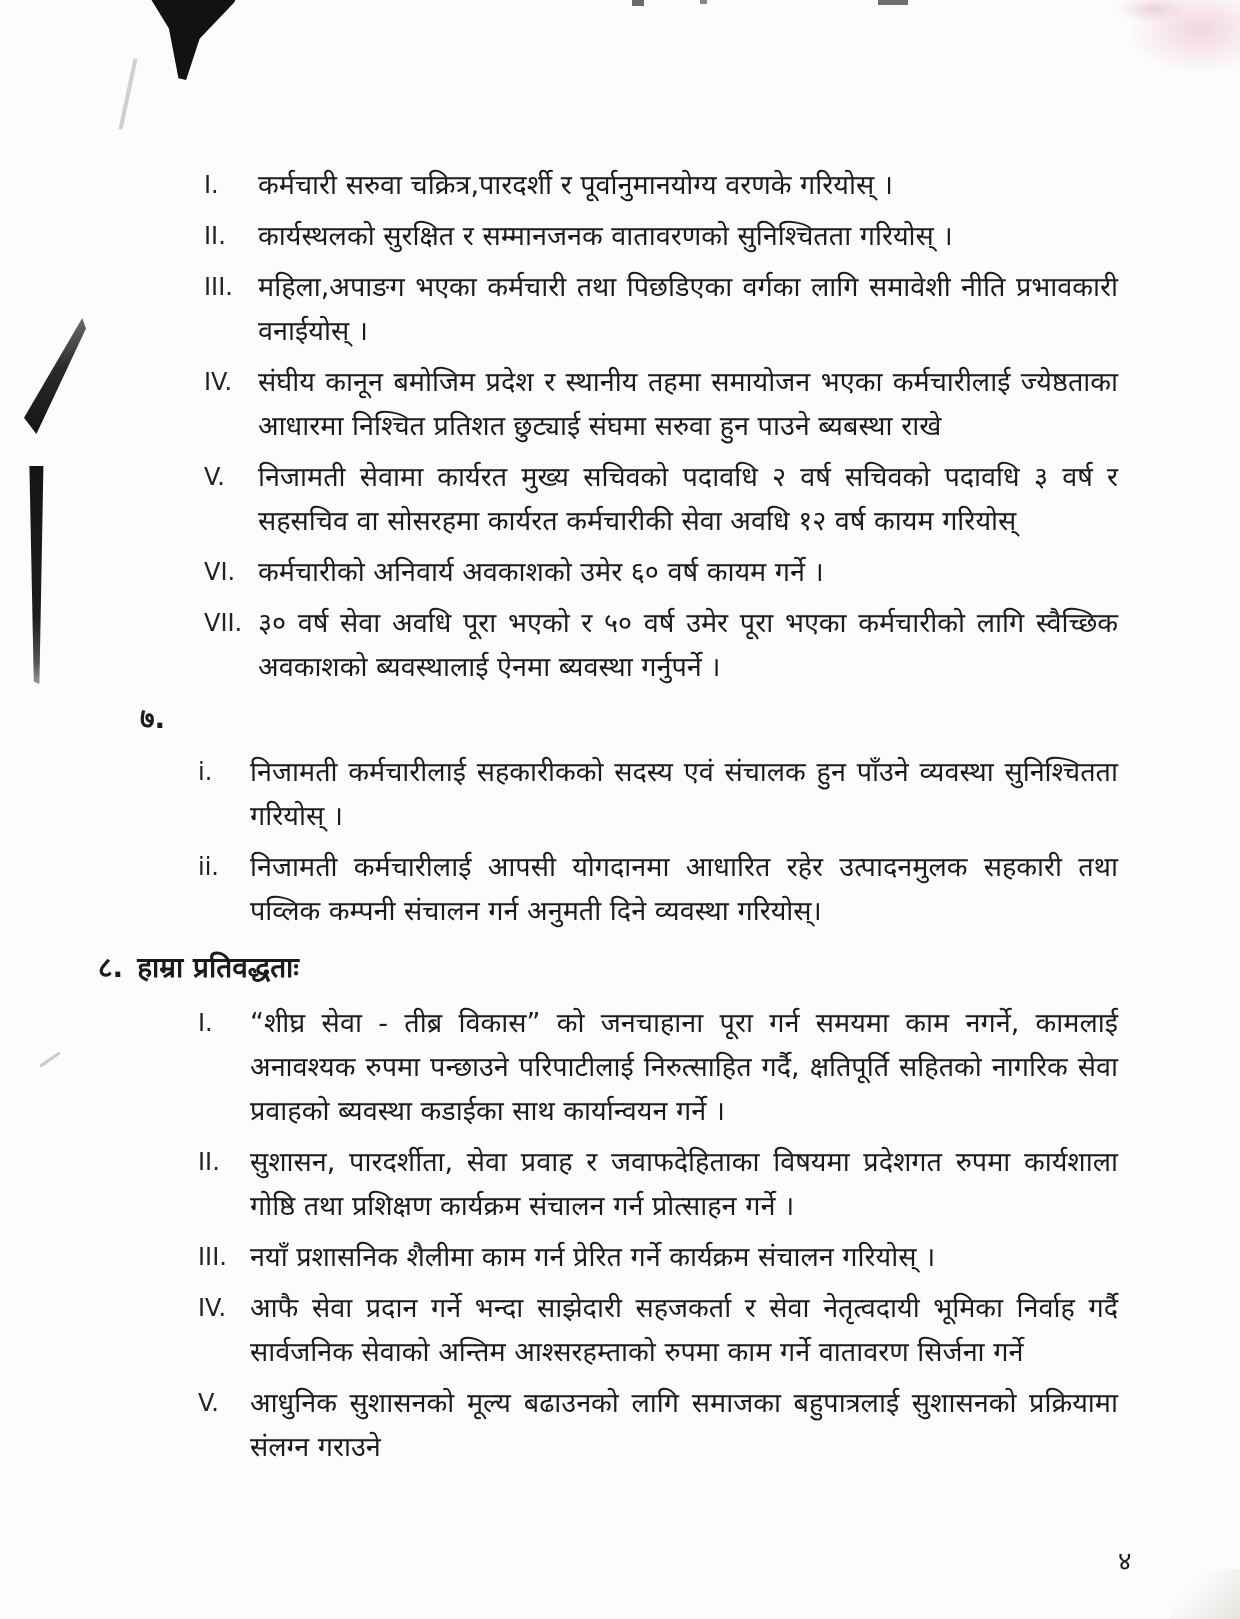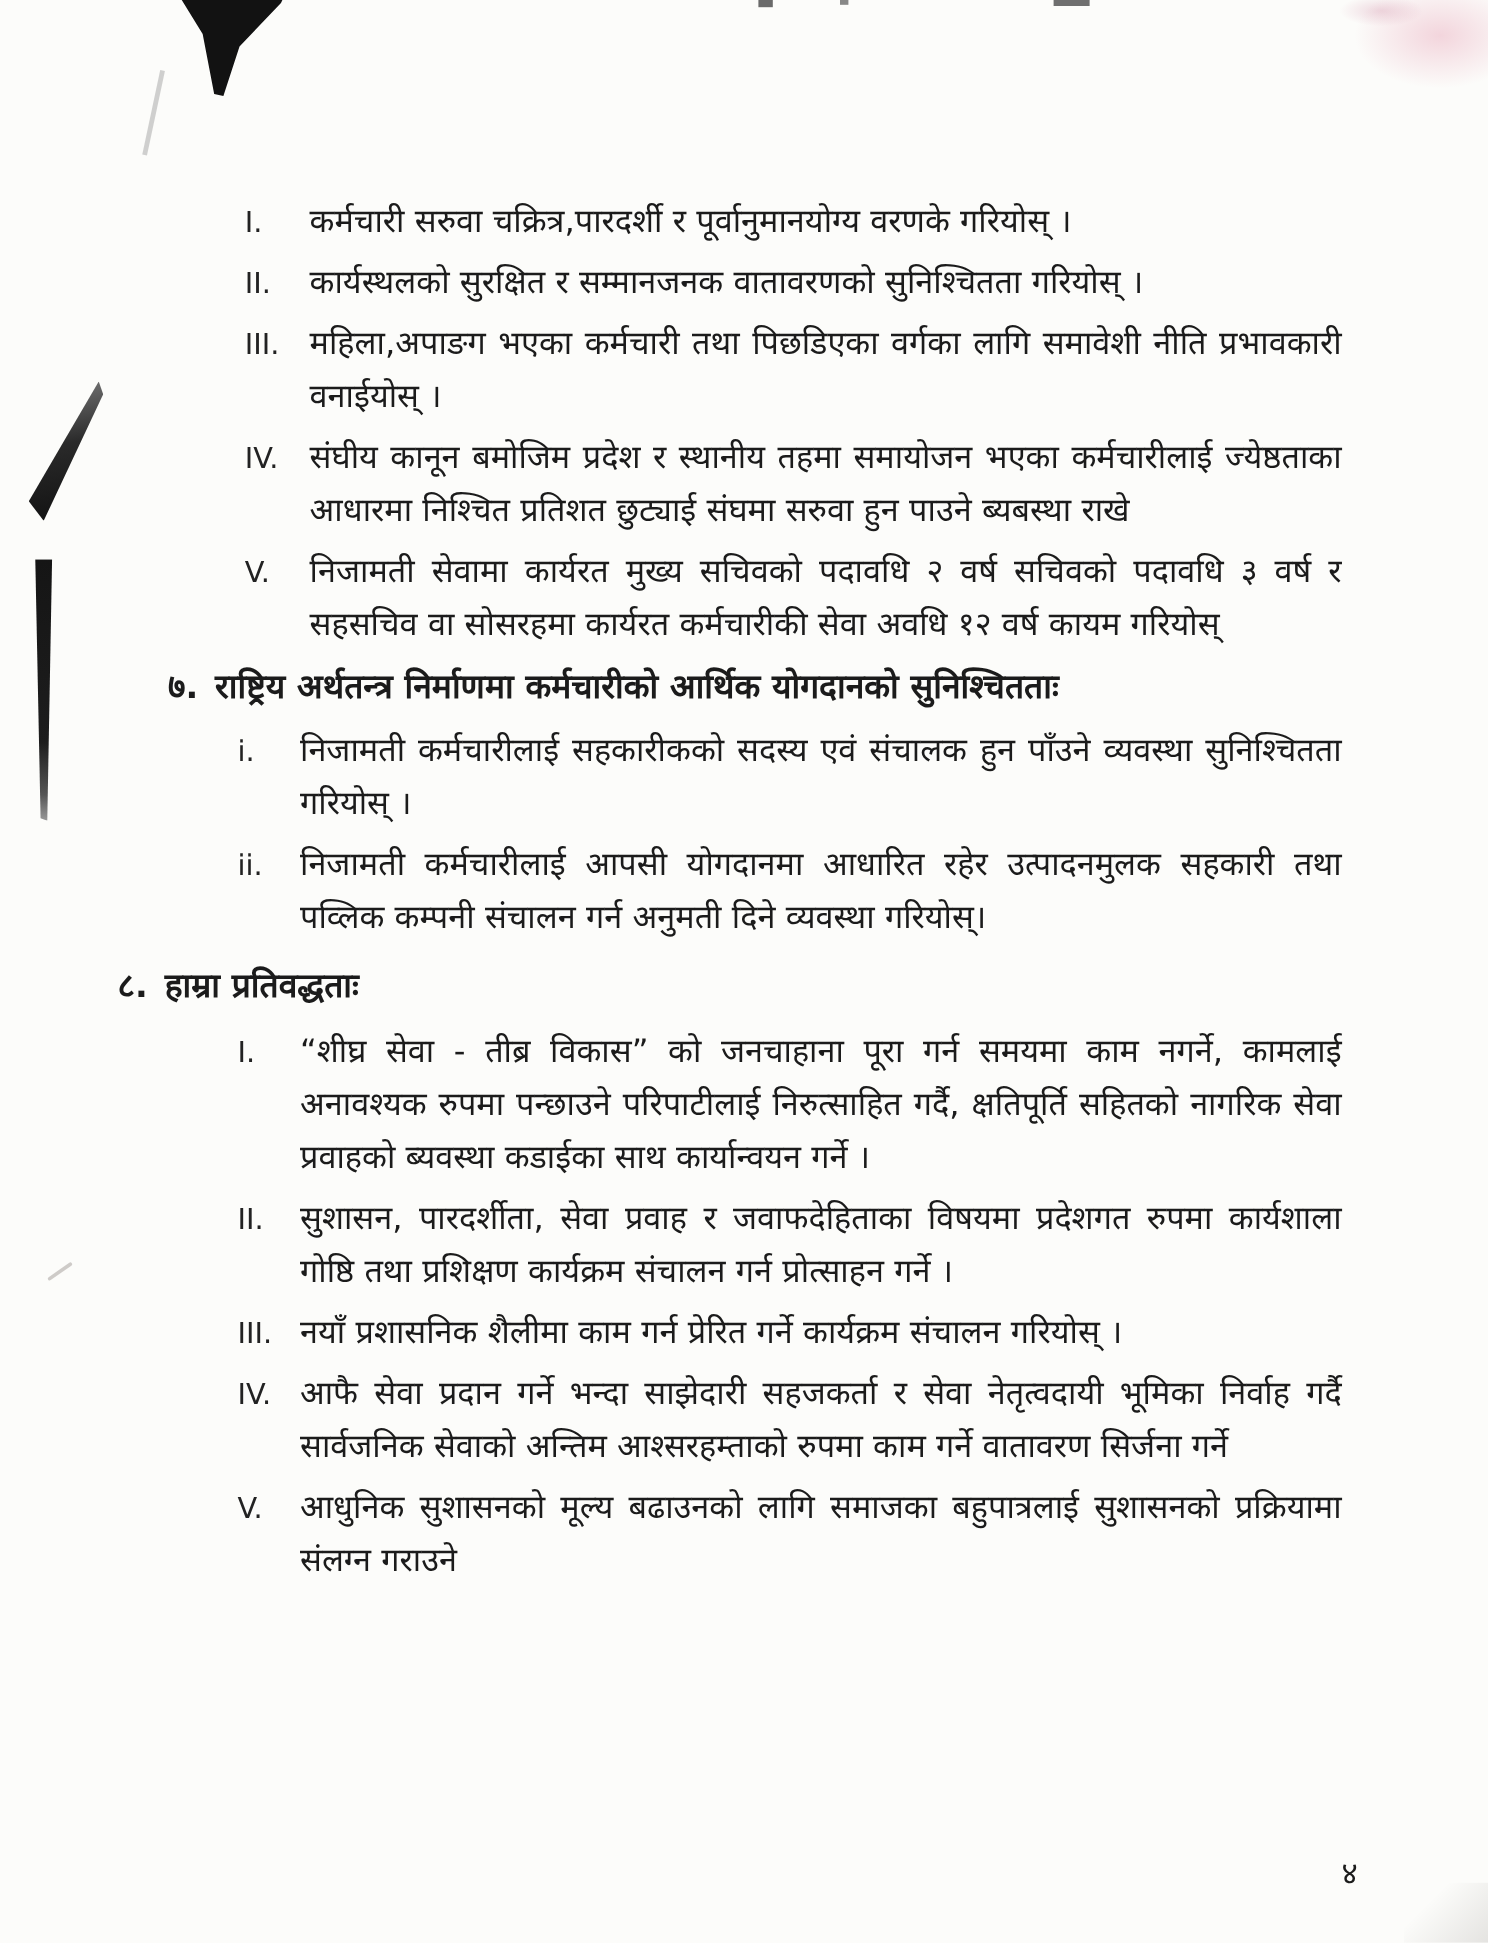--- a/index.html
+++ b/index.html
@@ -119,25 +119,32 @@
       <span class="itext">महिला,अपाङग भएका कर्मचारी तथा पिछडिएका वर्गका लागि समावेशी नीति प्रभावकारी वनाईयोस् ।</span>
     </div>
     <div class="item">
       <span class="numeral">IV.</span>
       <span class="itext">संघीय कानून बमोजिम प्रदेश र स्थानीय तहमा समायोजन भएका कर्मचारीलाई ज्येष्ठताका आधारमा निश्चित प्रतिशत छुट्याई संघमा सरुवा हुन पाउने ब्यबस्था राखे</span>
     </div>
     <div class="item">
       <span class="numeral">V.</span>
       <span class="itext">निजामती सेवामा कार्यरत मुख्य सचिवको पदावधि २ वर्ष सचिवको पदावधि ३ वर्ष र सहसचिव वा सोसरहमा कार्यरत कर्मचारीकी सेवा अवधि १२ वर्ष कायम गरियोस्</span>
     </div>
+    <div class="item">
+      <span class="numeral">VI.</span>
+      <span class="itext">कर्मचारीको अनिवार्य अवकाशको उमेर ६० वर्ष कायम गर्ने ।</span>
+    </div>
+    <div class="item">
+      <span class="numeral">VII.</span>
+      <span class="itext">३० वर्ष सेवा अवधि पूरा भएको र ५० वर्ष उमेर पूरा भएका कर्मचारीको लागि स्वैच्छिक अवकाशको ब्यवस्थालाई ऐनमा ब्यवस्था गर्नुपर्ने ।</span>
+    </div>
   </div>
 
   <div class="sec-heading sec7">
     <span class="sec-num">७.</span>
-    <span>राष्ट्रिय अर्थतन्त्र निर्माणमा कर्मचारीको आर्थिक योगदानको सुनिश्चितताः</span>
   </div>
   <div class="olist sublist">
     <div class="item">
       <span class="numeral">i.</span>
       <span class="itext">निजामती कर्मचारीलाई सहकारीकको सदस्य एवं संचालक हुन पाँउने व्यवस्था सुनिश्चितता गरियोस् ।</span>
     </div>
     <div class="item">
       <span class="numeral">ii.</span>
       <span class="itext">निजामती कर्मचारीलाई आपसी योगदानमा आधारित रहेर उत्पादनमुलक सहकारी तथा पव्लिक कम्पनी संचालन गर्न अनुमती दिने व्यवस्था गरियोस्।</span>
     </div>

